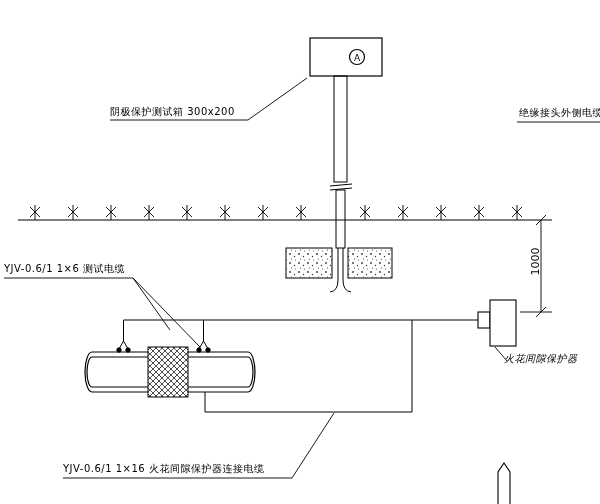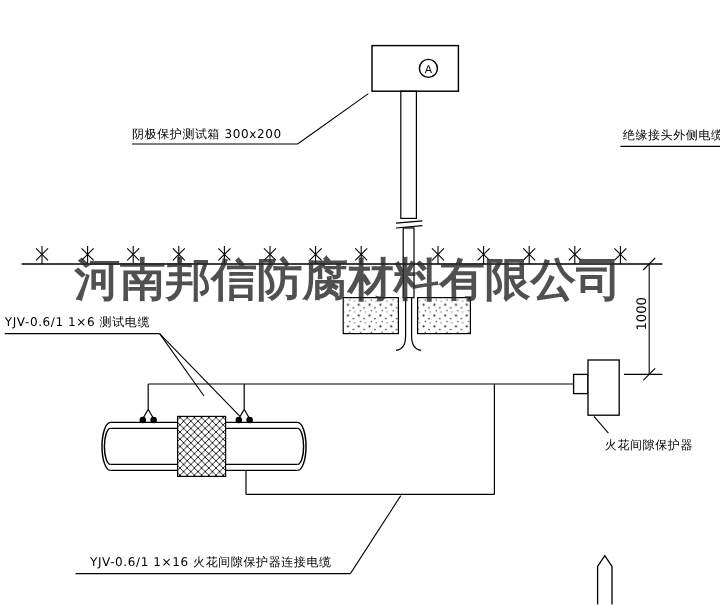--- a/index.html
+++ b/index.html
@@ -142,27 +142,26 @@
       <line x1="495" y1="347" x2="507" y2="361"></line>
       <line x1="63" y1="478" x2="292" y2="478"></line>
       <line x1="292" y1="478" x2="334" y2="413"></line>
     </g>
 
     <g stroke="#000" fill="none" stroke-width="1.1">
       <path d="M498,504 L498,472 L504,463 L510,472 L510,504"></path>
     </g>
   </svg>
 
-  <div class="watermark">河南邦信防腐材料有限公司</div>
 
   <div class="lbl" style="left:110px;top:105px;">阴极保护测试箱 300x200</div>
 
   <div class="lbl" style="left:519px;top:106px;">绝缘接头外侧电缆</div>
 
   <div class="lbl" style="left:4px;top:262px;text-align:center;">YJV-0.6/1  1×6   测试电缆</div>
 
-  <div class="lbl" style="left:504px;top:364px;">火花间隙保护器</div>
+  <div class="lbl" style="left:504px;top:352px;font-style:italic;">火花间隙保护器</div>
 
-  <div class="lbl" style="left:75px;top:462px;">YJV-0.6/1  1×16   火花间隙保护器连接电缆</div>
+  <div class="lbl" style="left:63px;top:462px;">YJV-0.6/1  1×16   火花间隙保护器连接电缆</div>
 
   <div class="dim-vert">1000</div>
 
 </div>
 
 </body></html>

